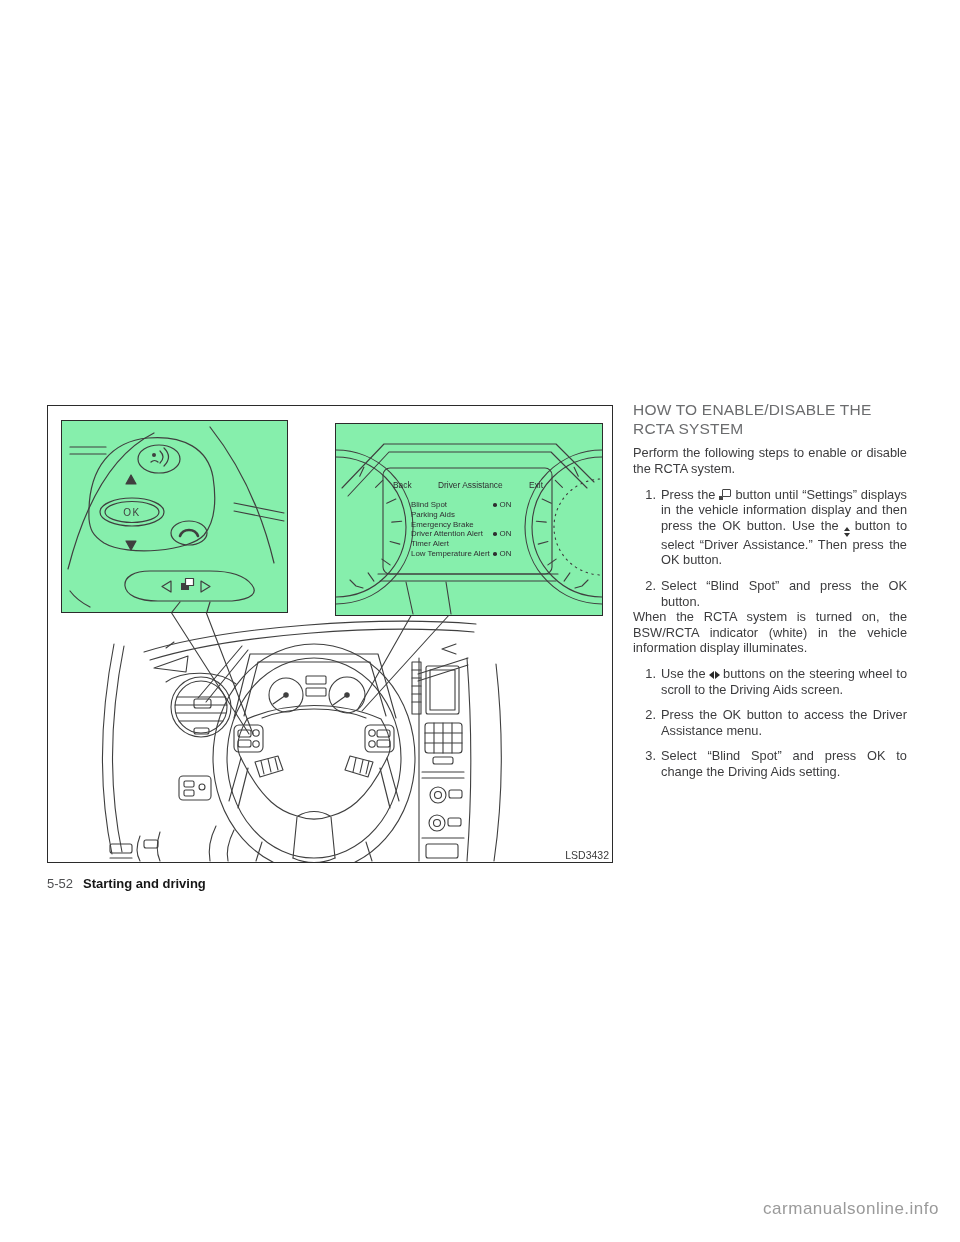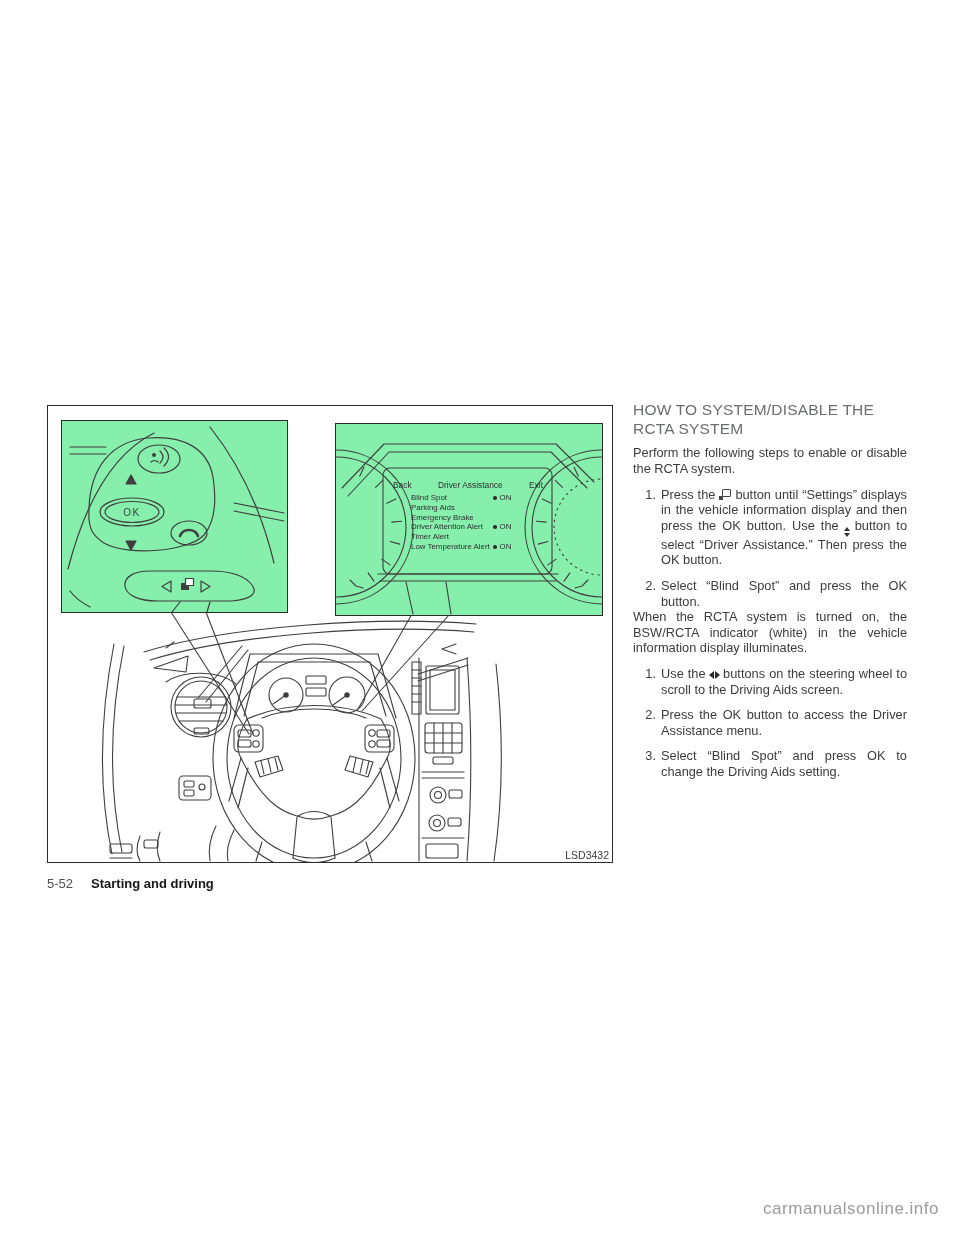--- a/index.html
+++ b/index.html
@@ -18,21 +18,21 @@
   .inset svg { position:absolute; left:0; top:0; width:100%; height:100%; }
   .inset-left  { left:13px; top:14px;  width:225px; height:191px; }
   .inset-right { left:287px; top:17px; width:266px; height:191px; }
   .fig-label {
     position:absolute; right:3px; bottom:1px; font-size:10.5px; color:#3a3a3a;
   }
 
   
   .disp-menu { position:absolute; left:57px; top:56px; width:150px; color:#2f2f31; }
   .disp-header { display:flex; justify-content:space-between; font-size:8.4px; }
-  .disp-items { margin-top:3px; padding-left:18px; }
+  .disp-items { margin-top:10px; padding-left:18px; }
   .disp-item { position:relative; height:9.8px; line-height:9.8px; font-size:7.9px; white-space:nowrap; }
   .on-wrap { position:absolute; left:82px; top:0; height:9.8px; display:flex; align-items:center; gap:3px; }
   .on-dot { width:3.6px; height:3.6px; background:#2f2f31; border-radius:50%; flex:none; }
 
   
   .article { position:absolute; left:633px; top:400px; width:274px; color:#3c3c3e; }
   .article h1 {
     margin:0 0 7px 0; font-size:15.5px; line-height:1.24; font-weight:400;
     color:#6b6c6e; letter-spacing:.2px;
   }
@@ -56,21 +56,21 @@
   .ico-updown { display:inline-flex; flex-direction:column; align-items:center; gap:2px; margin:0 5px; }
   .ico-updown .tri-up   { width:0; height:0; border-left:3.5px solid transparent; border-right:3.5px solid transparent; border-bottom:4.5px solid #333; }
   .ico-updown .tri-down { width:0; height:0; border-left:3.5px solid transparent; border-right:3.5px solid transparent; border-top:4.5px solid #333; }
   .ico-leftright { display:inline-flex; align-items:center; gap:1.5px; margin:0 3px; }
   .ico-leftright .tri-left  { width:0; height:0; border-top:4px solid transparent; border-bottom:4px solid transparent; border-right:5.5px solid #2a2a2a; }
   .ico-leftright .tri-right { width:0; height:0; border-top:4px solid transparent; border-bottom:4px solid transparent; border-left:5.5px solid #2a2a2a; }
 
   
   .footer { position:absolute; left:47px; top:876px; font-size:13px; }
   .footer .pageno { color:#4f5052; }
-  .footer .section { color:#171717; font-weight:700; margin-left:18px; }
+  .footer .section { color:#171717; font-weight:700; margin-left:10px; }
   .watermark {
     position:absolute; right:21px; top:1199px; font-size:17px; color:#9a9a9a; letter-spacing:.5px;
   }
 </style>
 </head>
 <body>
 
 <div class="page">
 
   <div class="figure-box">
@@ -288,21 +288,21 @@
               </span>
           </div>
         </div>
       </div>
     </div>
 
     <div class="fig-label">LSD3432</div>
   </div>
 
   <div class="article">
-    <h1>HOW TO SYSTEM/DISABLE THE RCTA SYSTEM</h1>
+    <h1>HOW TO ENABLE/DISABLE THE RCTA SYSTEM</h1>
     <p class="body">Perform the following steps to enable or disable the RCTA system.</p>
 
 
     <div class="step">
       <span class="step-num">1.</span>
       <span class="step-text">
         <span>Press the</span><span class="ico ico-display"><span class="sq-back"></span><span class="sq-front"></span></span><span>button until “Settings” displays in the vehicle information display and then press the OK button. Use the</span><span class="ico ico-updown">
             <span class="tri-up"></span>
             <span class="tri-down"></span>
           </span><span>button to select “Driver Assistance.” Then press the OK button.</span>

